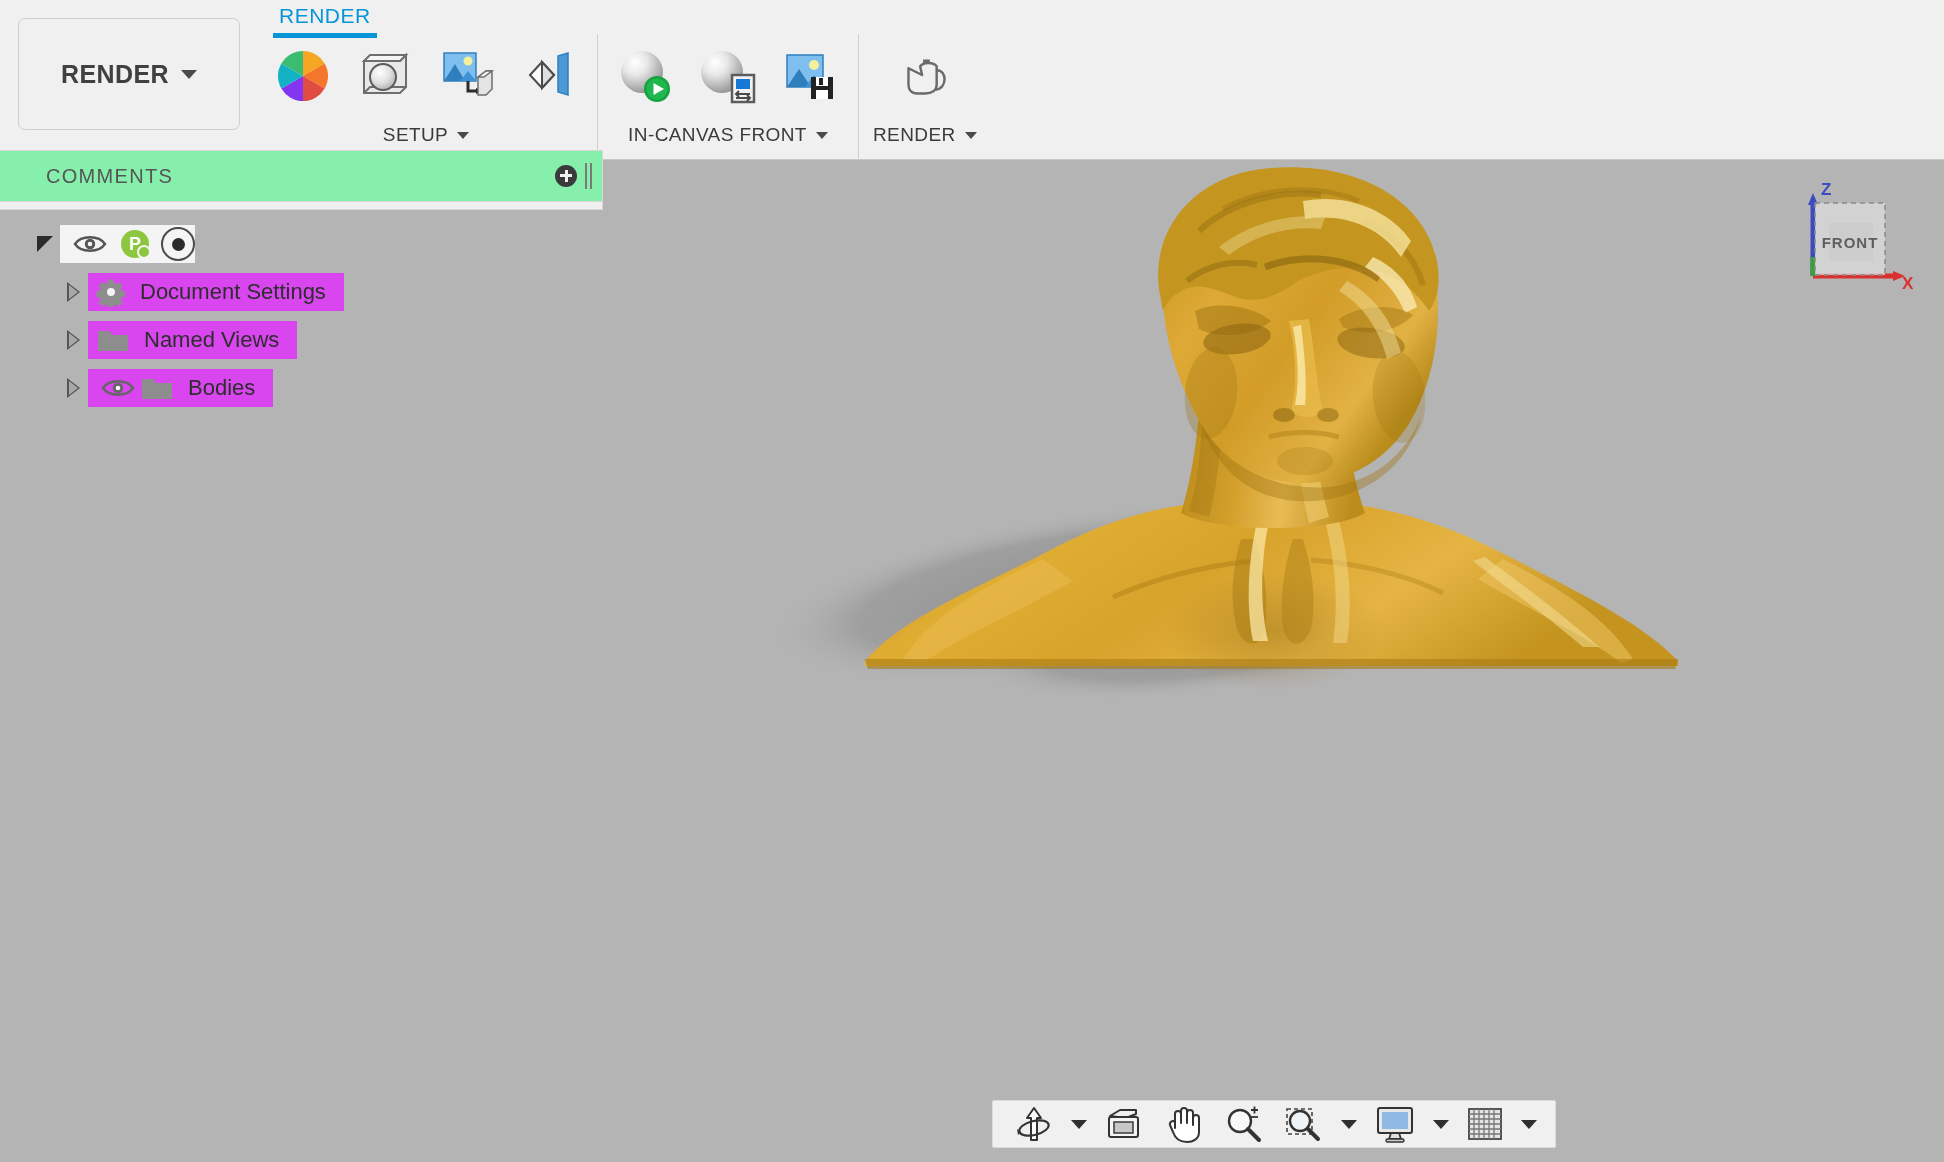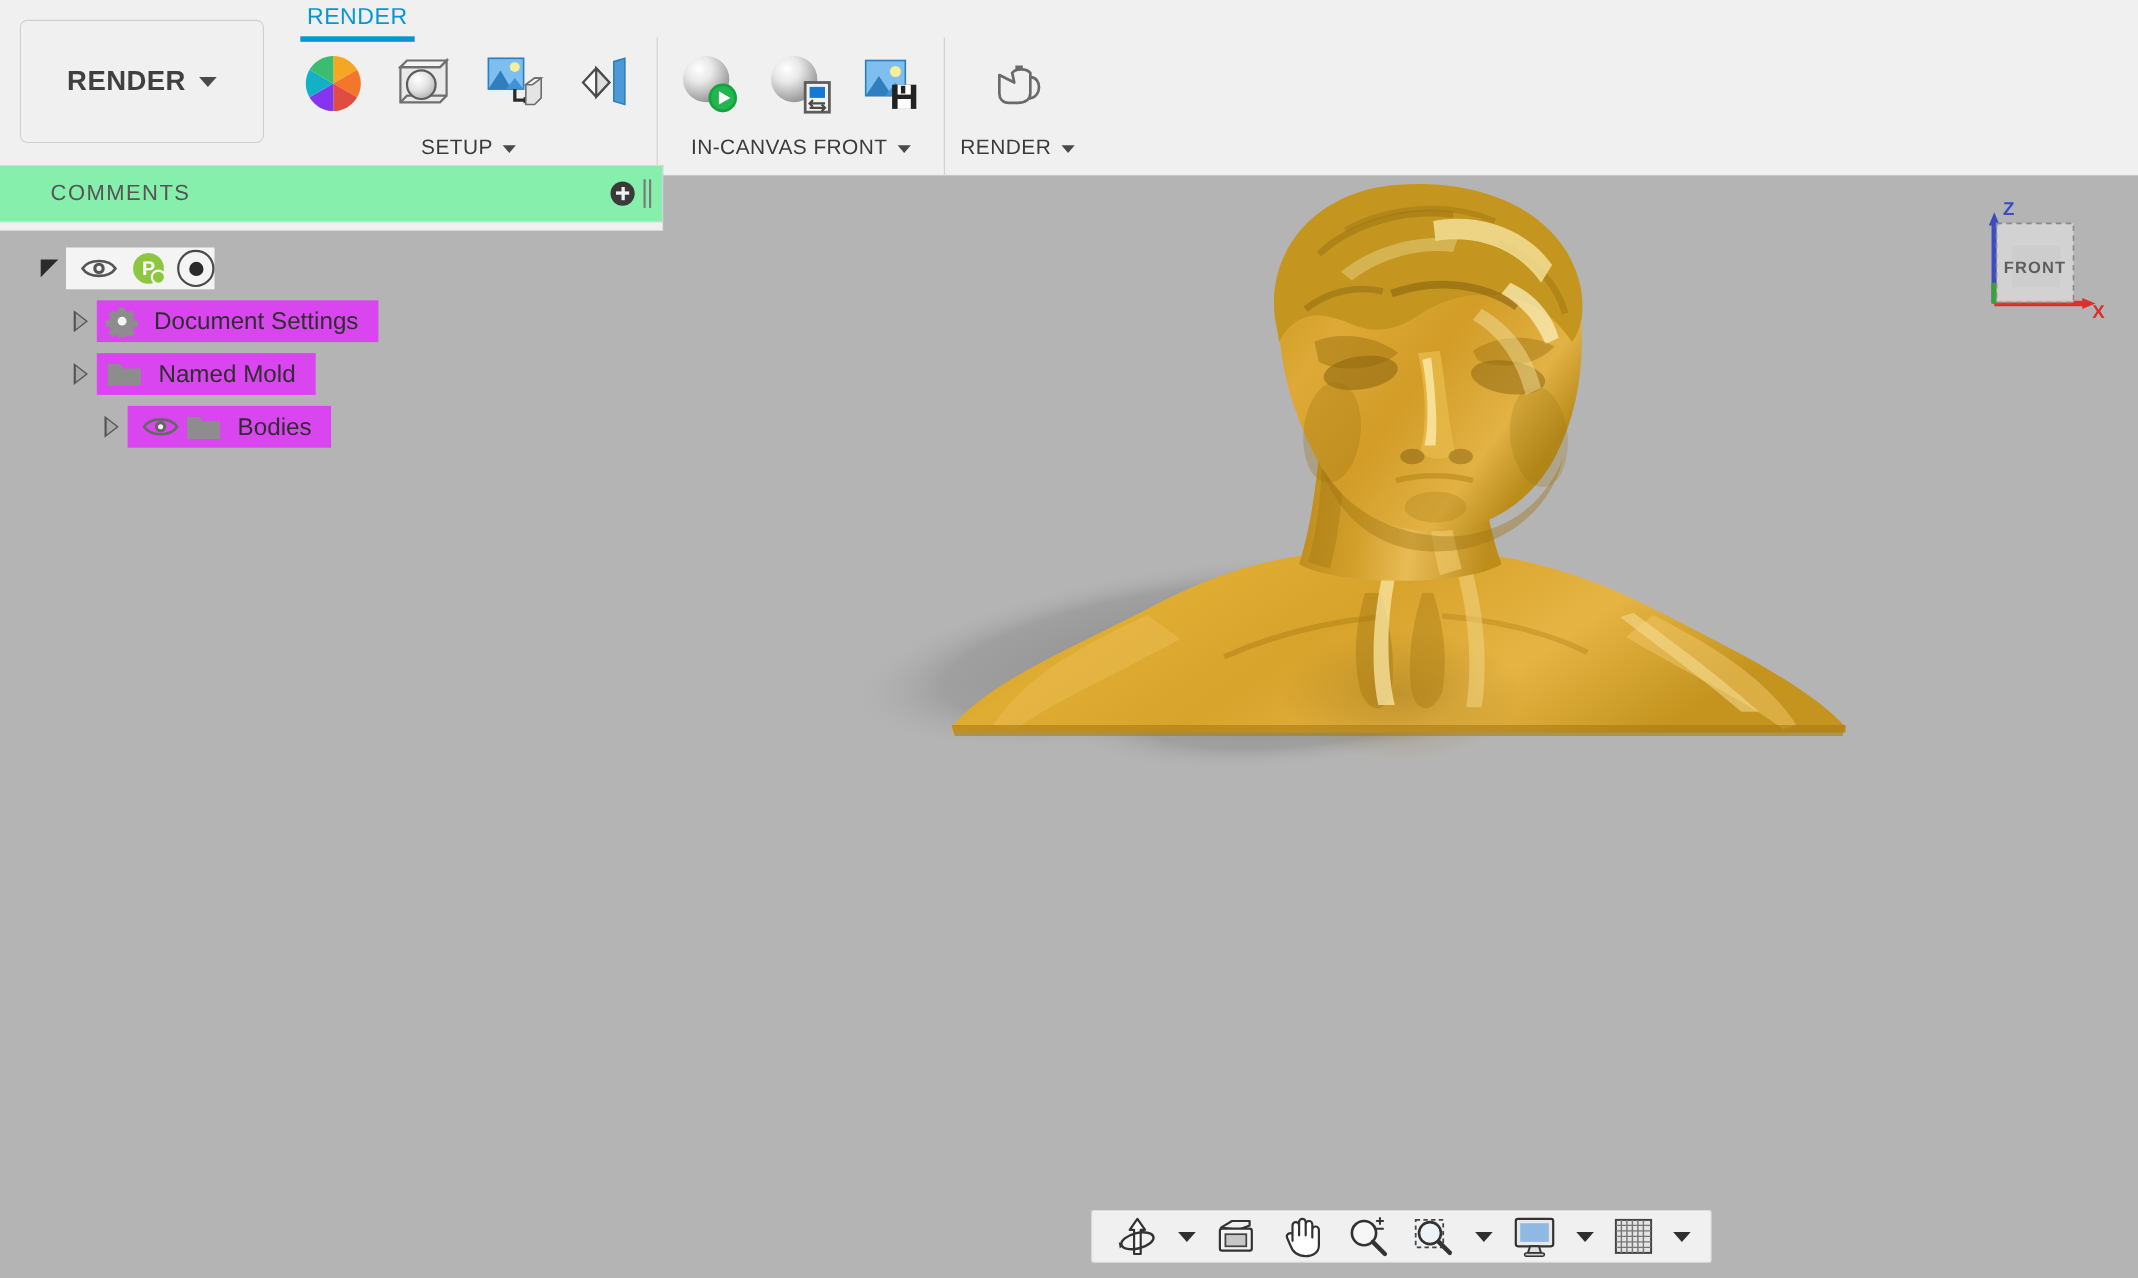--- a/index.html
+++ b/index.html
@@ -372,26 +372,26 @@
 
       <div class="trow" style="padding-left:58px;">
         <span class="expander">
           <span class="tri-right"></span>
         </span>
         <div class="chip">
           <svg width="34" height="28" viewBox="0 0 34 28">
             <path d="M2,5 L13,5 L16,9 L32,9 L32,25 L2,25 Z" fill="#8d8d8d"></path>
             <path d="M2,5 L13,5 L16,9 L2,9 Z" fill="#8d8d8d"></path>
           </svg>
-          <span class="tname">Named Mold</span>
-        </div>
-      </div>
-
-
-      <div class="trow" style="padding-left:86px;">
+          <span class="tname">Named Views</span>
+        </div>
+      </div>
+
+
+      <div class="trow" style="padding-left:58px;">
         <span class="expander">
           <span class="tri-right"></span>
         </span>
         <div class="chip">
           <span class="eye">
             <svg width="34" height="22" viewBox="0 0 34 22">
               <path d="M2,11 C8,2 26,2 32,11 C26,20 8,20 2,11 Z" fill="none" stroke="#666" stroke-width="2.4"></path>
               <circle cx="17" cy="11" r="5.2" fill="#666"></circle>
               <circle cx="17" cy="11" r="2.3" fill="#f4f4f4"></circle>
             </svg>

